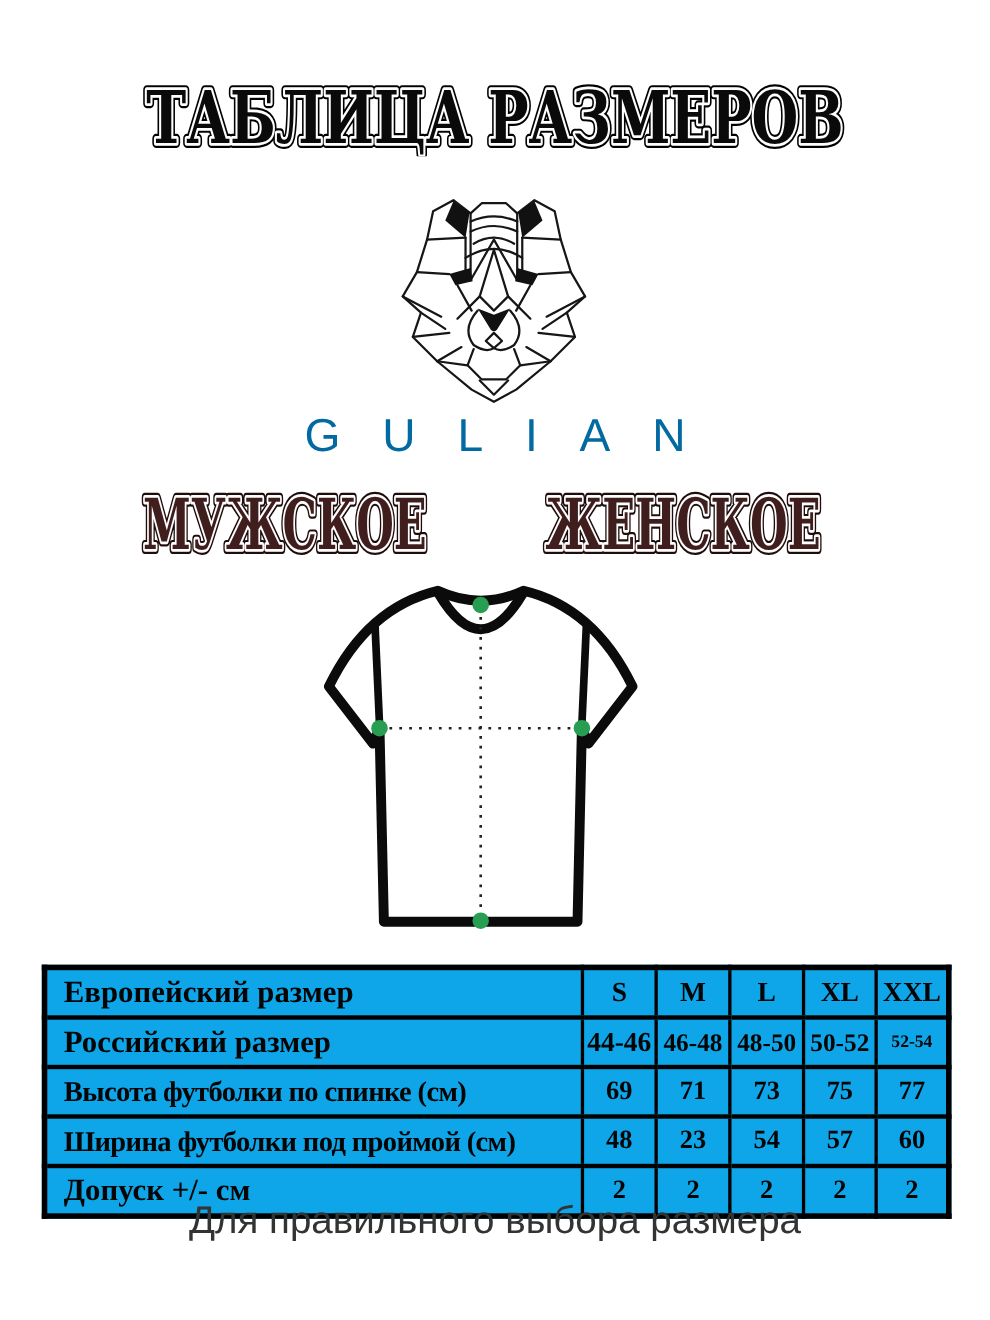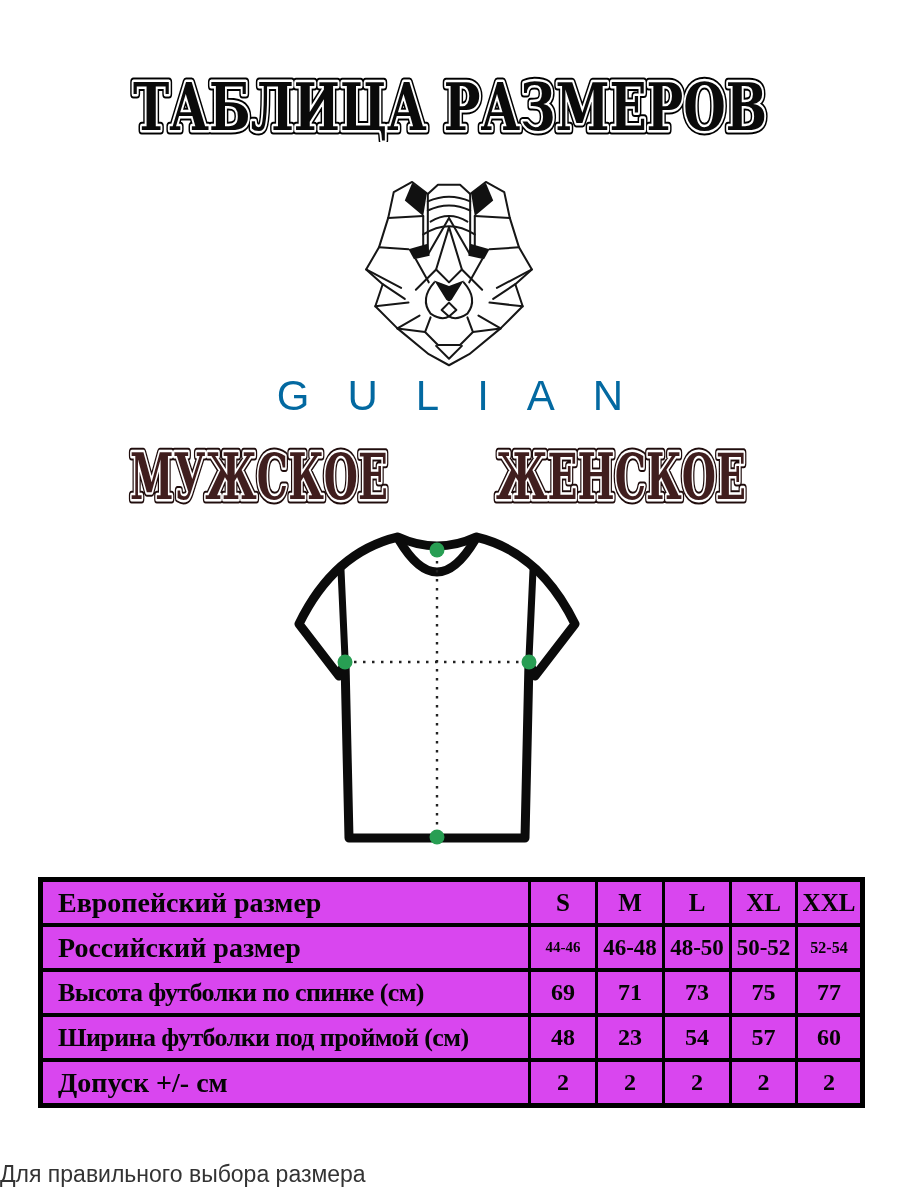--- a/index.html
+++ b/index.html
@@ -17,30 +17,30 @@
 
   .title-svg{position:absolute;left:0;top:28px;width:900px;height:82px;}
   .tiger-svg{position:absolute;left:352px;top:138px;width:194px;height:198px;}
   .brand{position:absolute;left:0;top:341px;width:900px;text-align:center;
          font-family:"Liberation Sans",sans-serif;font-weight:400;font-size:42px;
          letter-spacing:38px;padding-left:38px;box-sizing:border-box;color:#0369a1;line-height:46px;}
   .headings-svg{position:absolute;left:0;top:405px;width:900px;height:78px;}
   .tshirt-svg{position:absolute;left:287px;top:490px;width:300px;height:330px;}
 
   table.sizes{position:absolute;left:38px;top:845px;width:824px;border-collapse:collapse;
-              table-layout:fixed;background:#d946ef;border:5px solid #000;}
+              table-layout:fixed;background:#0ea5e9;border:5px solid #000;}
   table.sizes td{border:3px solid #000;border-top-width:4px;border-bottom-width:4px;
                  height:39px;overflow:hidden;white-space:nowrap;}
   td.lbl{font-weight:bold;font-size:28px;padding-left:15px;color:#050505;}
   tr.tight td.lbl{font-size:26px;letter-spacing:-0.6px;}
   td.val{font-weight:bold;font-size:24px;text-align:center;color:#050505;}
   tr.hdr td.val{font-size:25px;}
 
-  .footer{position:absolute;left:0;top:1123px;width:900px;
-          font-family:"Liberation Sans",sans-serif;font-size:23px;line-height:38px;color:#333333;}
+  .footer{position:absolute;left:0;top:1059px;width:900px;text-align:center;
+          font-family:"Liberation Sans",sans-serif;font-size:35px;line-height:38px;color:#333333;}
 
   .line{fill:none;stroke:#161616;stroke-width:2.2;stroke-linejoin:round;stroke-linecap:round;}
   .blk{fill:#111111;stroke:none;}
   .shirt-line{fill:#ffffff;stroke:#0b0b0b;stroke-width:9;stroke-linejoin:round;}
   .shirt-stroke{fill:none;stroke:#0b0b0b;stroke-width:9;stroke-linecap:round;}
   .seam{fill:none;stroke:#0b0b0b;stroke-width:7;stroke-linecap:round;}
   .dots{fill:none;stroke:#222222;stroke-width:2.4;stroke-dasharray:2.5 6.5;}
 </style>
 </head>
 <body>
@@ -114,21 +114,21 @@
       <tr class="hdr">
         <td class="lbl">Европейский размер</td>
         <td class="val">S</td>
         <td class="val">M</td>
         <td class="val">L</td>
         <td class="val">XL</td>
         <td class="val">XXL</td>
       </tr>
       <tr>
         <td class="lbl">Российский размер</td>
-        <td class="val" style="font-size:15px">44-46</td>
+        <td class="val" style="font-size:25px">44-46</td>
         <td class="val" style="font-size:23px">46-48</td>
         <td class="val" style="font-size:23px">48-50</td>
         <td class="val" style="font-size:23px">50-52</td>
         <td class="val" style="font-size:16px">52-54</td>
       </tr>
       <tr class="tight">
         <td class="lbl">Высота футболки по спинке (см)</td>
         <td class="val">69</td>
         <td class="val">71</td>
         <td class="val">73</td>

